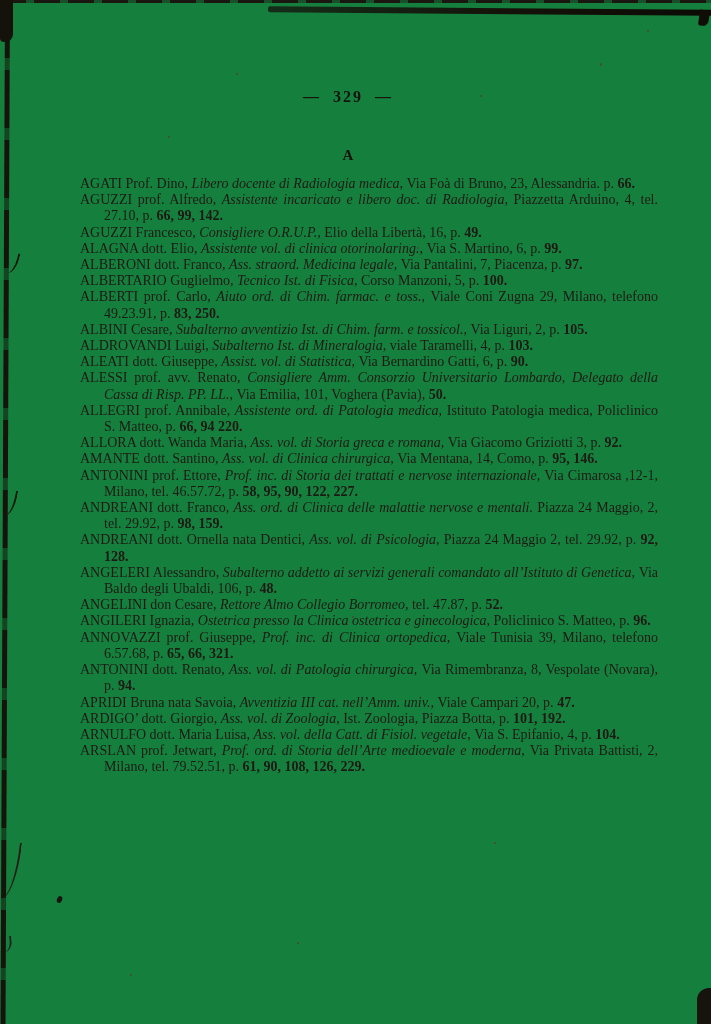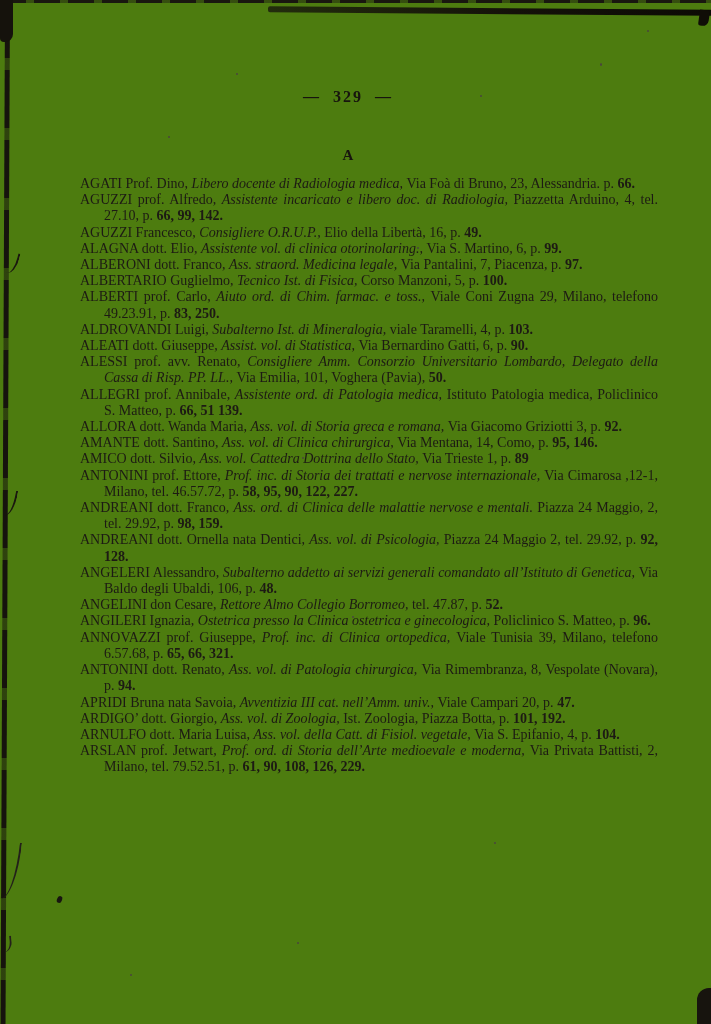--- a/index.html
+++ b/index.html
@@ -87,21 +87,21 @@
     color: #1d1a14;
   }
   .entry { margin: 0; padding-left: 24px; text-indent: -24px; }
   .run-r { font-style: normal; font-weight: 400; }
   .run-i { font-style: italic; font-weight: 400; }
   .run-b { font-style: normal; font-weight: 700; }
 </style>
 </head>
 <body>
 
-<div class="scan" style="background: #4d7c0f;">
+<div class="scan" style="background: #15803d;">
 
   <div class="edge-top"></div>
   <div class="edge-top-right"></div>
   <div class="edge-top-right-hook"></div>
   <div class="edge-left"></div>
   <div class="edge-left-topblob"></div>
   <div class="bump-1"></div>
   <div class="bump-2"></div>
   <div class="pen-mark"></div>
   <div class="hook-bottom"></div>
@@ -123,27 +123,27 @@
   <div class="page-number">— 329 —</div>
   <div class="section-letter">A</div>
   <div class="entries" id="entries" style="color: rgb(29, 26, 20);">
       <p class="entry"><span class="run-r">AGATI Prof. Dino, </span><span class="run-i">Libero docente di Radiologia medica, </span><span class="run-r">Via Foà di Bruno, 23, Alessandria. p. </span><span class="run-b">66.</span></p>
       <p class="entry"><span class="run-r">AGUZZI prof. Alfredo, </span><span class="run-i">Assistente incaricato e libero doc. di Radiologia, </span><span class="run-r">Piazzetta Arduino, 4, tel. 27.10, p. </span><span class="run-b">66, 99, 142.</span></p>
       <p class="entry"><span class="run-r">AGUZZI Francesco, </span><span class="run-i">Consigliere O.R.U.P., </span><span class="run-r">Elio della Libertà, 16, p. </span><span class="run-b">49.</span></p>
       <p class="entry"><span class="run-r">ALAGNA dott. Elio, </span><span class="run-i">Assistente vol. di clinica otorinolaring., </span><span class="run-r">Via S. Martino, 6, p. </span><span class="run-b">99.</span></p>
       <p class="entry"><span class="run-r">ALBERONI dott. Franco, </span><span class="run-i">Ass. straord. Medicina legale, </span><span class="run-r">Via Pantalini, 7, Piacenza, p. </span><span class="run-b">97.</span></p>
       <p class="entry"><span class="run-r">ALBERTARIO Guglielmo, </span><span class="run-i">Tecnico Ist. di Fisica, </span><span class="run-r">Corso Manzoni, 5, p. </span><span class="run-b">100.</span></p>
       <p class="entry"><span class="run-r">ALBERTI prof. Carlo, </span><span class="run-i">Aiuto ord. di Chim. farmac. e toss., </span><span class="run-r">Viale Coni Zugna 29, Milano, telefono 49.23.91, p. </span><span class="run-b">83, 250.</span></p>
+      <p class="entry"><span class="run-r">ALBINI Cesare, </span><span class="run-i">Subalterno avventizio Ist. di Chim. farm. e tossicol., </span><span class="run-r">Via Liguri, 2, p. </span><span class="run-b">105.</span></p>
       <p class="entry"><span class="run-r">ALDROVANDI Luigi, </span><span class="run-i">Subalterno Ist. di Mineralogia, </span><span class="run-r">viale Taramelli, 4, p. </span><span class="run-b">103.</span></p>
       <p class="entry"><span class="run-r">ALEATI dott. Giuseppe, </span><span class="run-i">Assist. vol. di Statistica, </span><span class="run-r">Via Bernardino Gatti, 6, p. </span><span class="run-b">90.</span></p>
       <p class="entry"><span class="run-r">ALESSI prof. avv. Renato, </span><span class="run-i">Consigliere Amm. Consorzio Universitario Lombardo, Delegato della Cassa di Risp. PP. LL., </span><span class="run-r">Via Emilia, 101, Voghera (Pavia), </span><span class="run-b">50.</span></p>
-      <p class="entry"><span class="run-r">ALLEGRI prof. Annibale, </span><span class="run-i">Assistente ord. di Patologia medica, </span><span class="run-r">Istituto Patologia medica, Policlinico S. Matteo, p. </span><span class="run-b">66, 51 139.</span></p>
+      <p class="entry"><span class="run-r">ALLEGRI prof. Annibale, </span><span class="run-i">Assistente ord. di Patologia medica, </span><span class="run-r">Istituto Patologia medica, Policlinico S. Matteo, p. </span><span class="run-b">66, 94 220.</span></p>
       <p class="entry"><span class="run-r">ALLORA dott. Wanda Maria, </span><span class="run-i">Ass. vol. di Storia greca e romana, </span><span class="run-r">Via Giacomo Griziotti 3, p. </span><span class="run-b">92.</span></p>
       <p class="entry"><span class="run-r">AMANTE dott. Santino, </span><span class="run-i">Ass. vol. di Clinica chirurgica, </span><span class="run-r">Via Mentana, 14, Como, p. </span><span class="run-b">95, 146.</span></p>
-      <p class="entry"><span class="run-r">AMICO dott. Silvio, </span><span class="run-i">Ass. vol. Cattedra Dottrina dello Stato, </span><span class="run-r">Via Trieste 1, p. </span><span class="run-b">89</span></p>
       <p class="entry"><span class="run-r">ANTONINI prof. Ettore, </span><span class="run-i">Prof. inc. di Storia dei trattati e nervose internazionale, </span><span class="run-r">Via Cimarosa ,12-1, Milano, tel. 46.57.72, p. </span><span class="run-b">58, 95, 90, 122, 227.</span></p>
       <p class="entry"><span class="run-r">ANDREANI dott. Franco, </span><span class="run-i">Ass. ord. di Clinica delle malattie nervose e mentali. </span><span class="run-r">Piazza 24 Maggio, 2, tel. 29.92, p. </span><span class="run-b">98, 159.</span></p>
       <p class="entry"><span class="run-r">ANDREANI dott. Ornella nata Dentici, </span><span class="run-i">Ass. vol. di Psicologia, </span><span class="run-r">Piazza 24 Maggio 2, tel. 29.92, p. </span><span class="run-b">92, 128.</span></p>
       <p class="entry"><span class="run-r">ANGELERI Alessandro, </span><span class="run-i">Subalterno addetto ai servizi generali comandato all’Istituto di Genetica, </span><span class="run-r">Via Baldo degli Ubaldi, 106, p. </span><span class="run-b">48.</span></p>
       <p class="entry"><span class="run-r">ANGELINI don Cesare, </span><span class="run-i">Rettore Almo Collegio Borromeo, </span><span class="run-r">tel. 47.87, p. </span><span class="run-b">52.</span></p>
       <p class="entry"><span class="run-r">ANGILERI Ignazia, </span><span class="run-i">Ostetrica presso la Clinica ostetrica e ginecologica, </span><span class="run-r">Policlinico S. Matteo, p. </span><span class="run-b">96.</span></p>
       <p class="entry"><span class="run-r">ANNOVAZZI prof. Giuseppe, </span><span class="run-i">Prof. inc. di Clinica ortopedica, </span><span class="run-r">Viale Tunisia 39, Milano, telefono 6.57.68, p. </span><span class="run-b">65, 66, 321.</span></p>
       <p class="entry"><span class="run-r">ANTONINI dott. Renato, </span><span class="run-i">Ass. vol. di Patologia chirurgica, </span><span class="run-r">Via Rimembranza, 8, Vespolate (Novara), p. </span><span class="run-b">94.</span></p>
       <p class="entry"><span class="run-r">APRIDI Bruna nata Savoia, </span><span class="run-i">Avventizia III cat. nell’Amm. univ., </span><span class="run-r">Viale Campari 20, p. </span><span class="run-b">47.</span></p>
       <p class="entry"><span class="run-r">ARDIGO’ dott. Giorgio, </span><span class="run-i">Ass. vol. di Zoologia, </span><span class="run-r">Ist. Zoologia, Piazza Botta, p. </span><span class="run-b">101, 192.</span></p>

